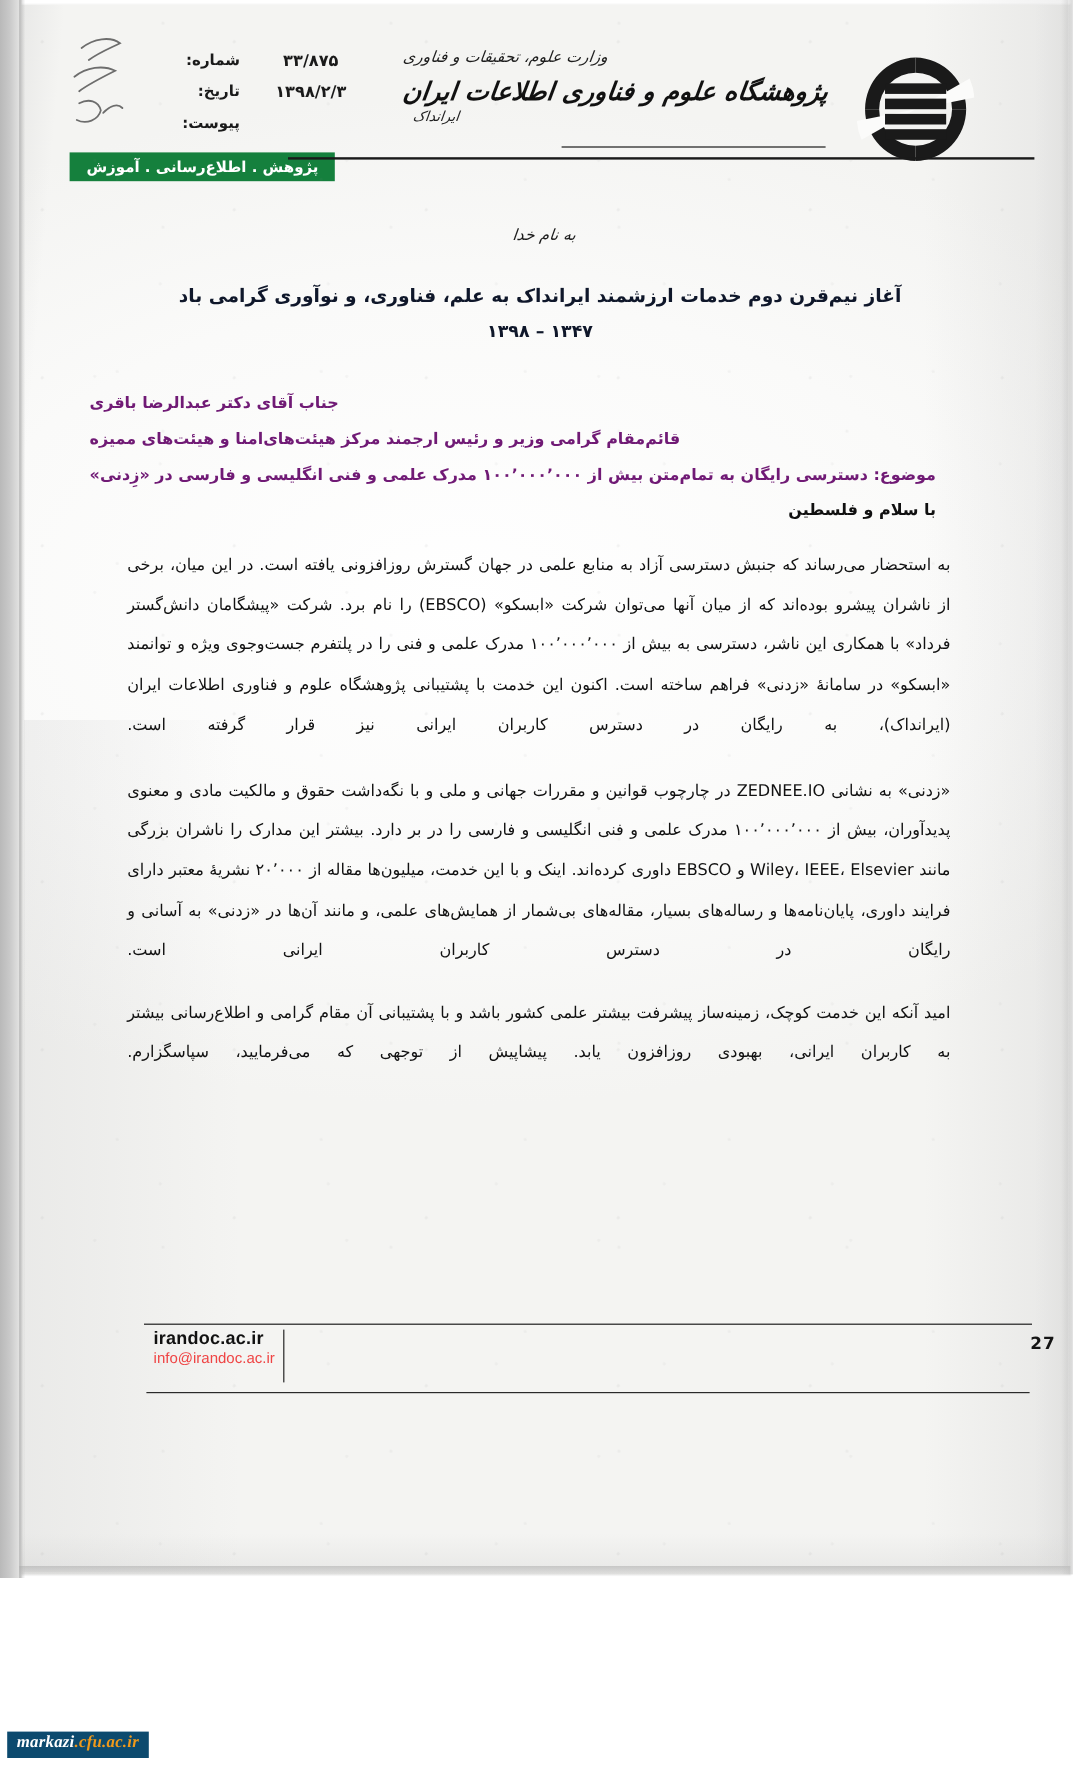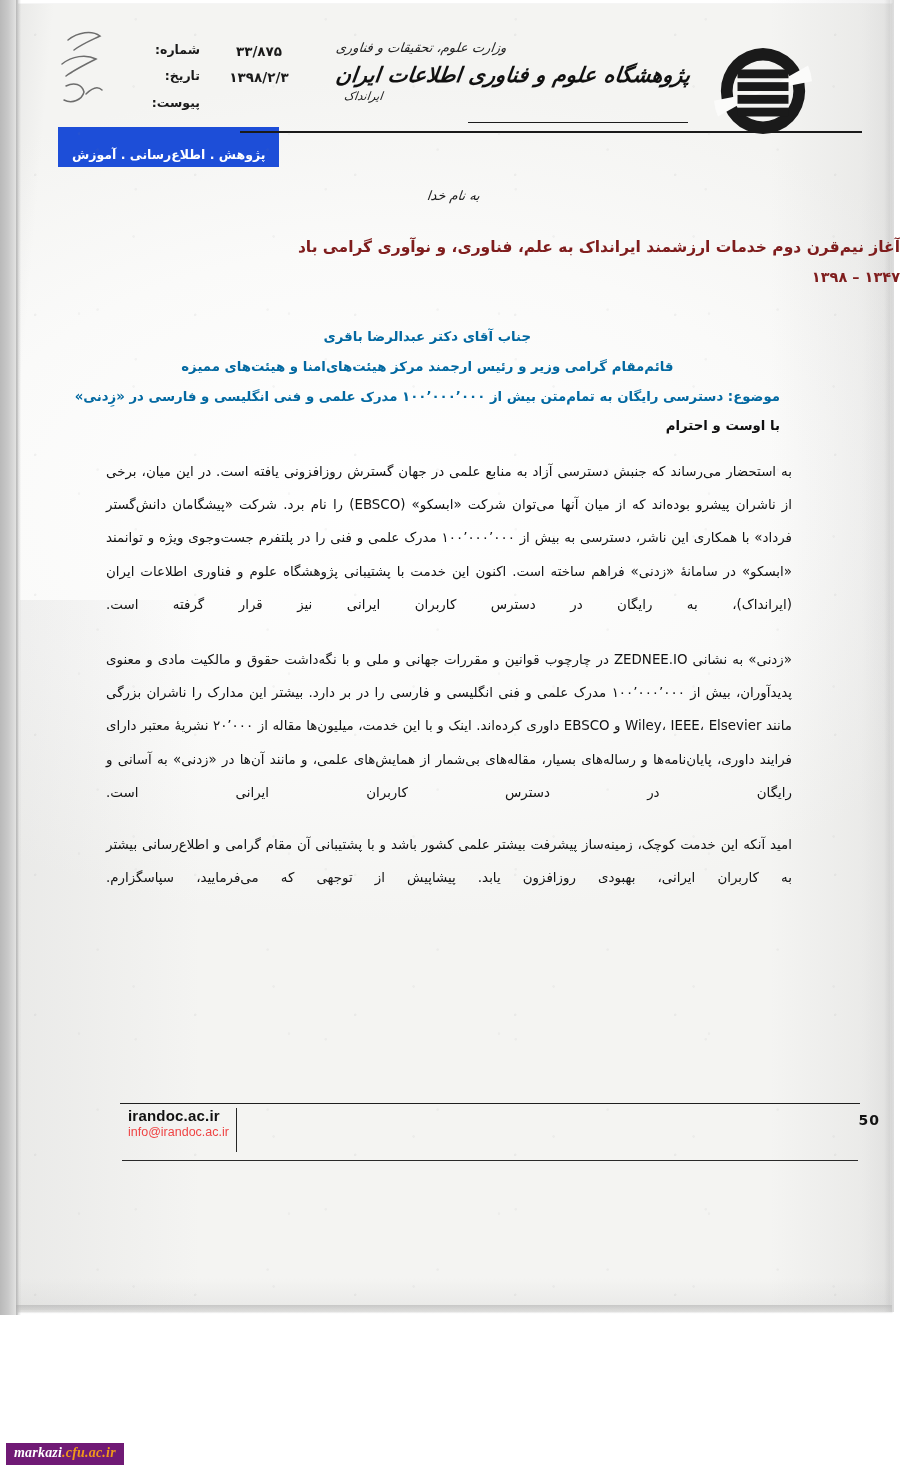--- a/index.html
+++ b/index.html
@@ -109,48 +109,48 @@
     width: 220px; height: 0; border-top: 1.6px solid #1c1c1c;
   }
 
   .logo-mark {
     position: absolute; right: 88px; top: 42px;
     width: 98px; height: 98px;
   }
 
   .dept-banner {
     position: absolute; left: 58px; top: 127px;
-    background: #1d4ed8; color: #fff;
+    background: #15803d; color: #fff;
     font-size: 12.5px; font-weight: bold;
-    padding: 20px 14px 5px 14px;
+    padding: 4px 14px 5px 14px;
     letter-spacing: .3px;
   }
   .dept-rule {
     position: absolute; left: 240px; top: 131px;
     width: 622px; height: 0; border-top: 2px solid #1a1a1a;
   }
 
   
   .bismillah {
     position: absolute; right: 420px; top: 188px;
     font-family: "DejaVu Serif", "Liberation Serif", serif;
     font-style: italic; font-size: 13px; color: #1c1c1c;
     transform: skewX(-6deg);
   }
   .headline {
     position: absolute; left: 0; right: 0; top: 232px;
-    text-align: right; color: #7f1d1d;
+    text-align: center; color: #0f172a;
     font-size: 15.5px; font-weight: bold; line-height: 2.0;
     letter-spacing: .1px;
   }
   .headline .years { display:block; font-size: 14.5px; letter-spacing: 2px; }
 
   .addr-block {
     position: absolute; right: 120px; top: 322px;
-    text-align: center; color: #0369a1;
+    text-align: left; color: #701a75;
     font-size: 13.3px; font-weight: bold; line-height: 2.25;
   }
   .subject { font-size: 13.3px; }
 
   .salutation {
     position: absolute; right: 120px; top: 418px;
     font-size: 13.3px; font-weight: bold; color: #101010;
   }
 
   .para {
@@ -201,21 +201,21 @@
   .footer-right .row { white-space: nowrap; }
   .footer-right .gap { display: inline-block; width: 18px; }
   .page-no {
     position: absolute; right: 20px; top: 1112px;
     font-size: 14px; font-weight: bold; color: #141414; letter-spacing: 1px;
   }
 
   
   .watermark {
     position: absolute; left: 6px; top: 1443px;
-    background: #701a75;
+    background: #0c4a6e;
     padding: 3px 8px 4px 8px;
     font-family: "Liberation Serif", serif;
     font-style: italic; font-weight: bold; font-size: 14px;
     direction: ltr; letter-spacing: .2px;
     line-height: 1.05;
   }
   .wm-a { color: #ffffff; }
   .wm-b { color: #f0991a; }
 
   
@@ -300,37 +300,37 @@
     <span>آغاز نیم‌قرن دوم خدمات ارزشمند ایرانداک به علم، فناوری، و نوآوری گرامی باد</span>
     <span class="years">۱۳۴۷ – ۱۳۹۸</span>
   </div>
 
   <div class="addr-block">
     <div>جناب آقای دکتر عبدالرضا باقری</div>
     <div>قائم‌مقام گرامی وزیر و رئیس ارجمند مرکز هیئت‌های‌امنا و هیئت‌های ممیزه</div>
     <div class="subject">موضوع: دسترسی رایگان به تمام‌متن بیش از ۱۰۰٬۰۰۰٬۰۰۰ مدرک علمی و فنی انگلیسی و فارسی در «زِدنی»</div>
   </div>
 
-  <div class="salutation">با اوست و احترام</div>
+  <div class="salutation">با سلام و فلسطین</div>
 
   <div class="para p1">به استحضار می‌رساند که جنبش دسترسی آزاد به منابع علمی در جهان گسترش روزافزونی یافته است. در این میان، برخی از ناشران پیشرو بوده‌اند که از میان آنها می‌توان شرکت «ابسکو» (EBSCO) را نام برد. شرکت «پیشگامان دانش‌گستر فرداد» با همکاری این ناشر، دسترسی به بیش از ۱۰۰٬۰۰۰٬۰۰۰ مدرک علمی و فنی را در پلتفرم جست‌وجوی ویژه و توانمند «ابسکو» در سامانهٔ «زدنی» فراهم ساخته است. اکنون این خدمت با پشتیبانی پژوهشگاه علوم و فناوری اطلاعات ایران (ایرانداک)، به رایگان در دسترس کاربران ایرانی نیز قرار گرفته است.</div>
   <div class="para p2">«زدنی» به نشانی ZEDNEE.IO در چارچوب قوانین و مقررات جهانی و ملی و با نگه‌داشت حقوق و مالکیت مادی و معنوی پدیدآوران، بیش از ۱۰۰٬۰۰۰٬۰۰۰ مدرک علمی و فنی انگلیسی و فارسی را در بر دارد. بیشتر این مدارک را ناشران بزرگی مانند Wiley، IEEE، Elsevier و EBSCO داوری کرده‌اند. اینک و با این خدمت، میلیون‌ها مقاله از ۲۰٬۰۰۰ نشریهٔ معتبر دارای فرایند داوری، پایان‌نامه‌ها و رساله‌های بسیار، مقاله‌های بی‌شمار از همایش‌های علمی، و مانند آن‌ها در «زدنی» به آسانی و رایگان در دسترس کاربران ایرانی است.</div>
   <div class="para p3">امید آنکه این خدمت کوچک، زمینه‌ساز پیشرفت بیشتر علمی کشور باشد و با پشتیبانی آن مقام گرامی و اطلاع‌رسانی بیشتر به کاربران ایرانی، بهبودی روزافزون یابد. پیشاپیش از توجهی که می‌فرمایید، سپاسگزارم.</div>
 
 
   <div class="footer-rule-top"></div>
 
   <div class="footer-left">
     <div class="footer-site">irandoc.ac.ir</div>
     <div class="footer-mail">info@irandoc.ac.ir</div>
   </div>
   <div class="footer-divider"></div>
 
 
-  <div class="page-no">50</div>
+  <div class="page-no">27</div>
   <div class="footer-rule-bottom"></div>
 
   <div class="noise"></div>
 </div>
 
 <div class="watermark">
   <span class="wm-a">markazi</span><span class="wm-b">.cfu.ac.ir</span>
 </div>
 
 </body></html>

